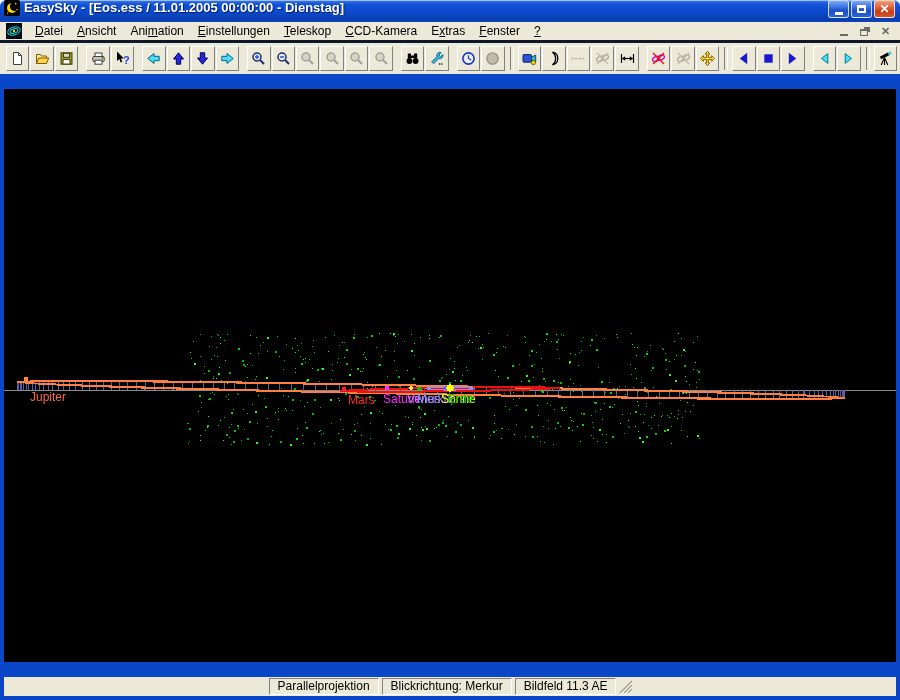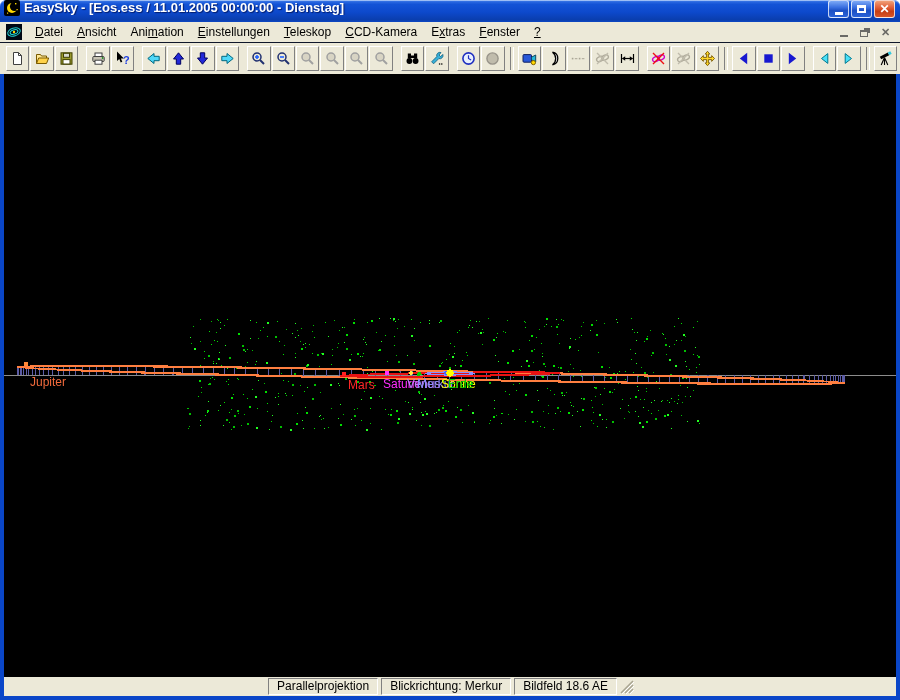--- a/index.html
+++ b/index.html
@@ -18,42 +18,42 @@
   .capbtn{width:21px;height:18px;border-radius:3px;border:1px solid rgba(255,255,255,.75);
     display:flex;align-items:center;justify-content:center;box-sizing:border-box;
     background:linear-gradient(180deg,#7da9f6 0%,#3a6fe0 40%,#1c50c4 60%,#2a62d8 100%);
     color:#fff;font-size:11px;line-height:1;cursor:default;}
   .capbtn.close{background:linear-gradient(180deg,#f0a078 0%,#e2603a 40%,#c63e14 65%,#d85426 100%);}
   .glyph-min{width:8px;height:3px;background:#fff;margin-top:8px;}
   .glyph-max{width:9px;height:8px;border:2px solid #fff;border-top-width:3px;box-sizing:border-box;}
   .glyph-x{font-weight:bold;font-size:12px;}
   
   .menubar{height:21px;background:#ece9d8;display:flex;align-items:center;
-    padding:0 4px;font-size:12px;color:#000;border-bottom:1px solid #0f172a;box-sizing:border-box;}
+    padding:0 4px;font-size:12px;color:#000;border-bottom:3px solid #0f172a;box-sizing:border-box;}
   .mdi-icon{width:16px;height:16px;margin:0 6px 0 2px;flex:none;}
   .menu-item{padding:2px 7px 3px 7px;white-space:nowrap;cursor:default;}
   .menu-spacer{flex:1;}
   .mdibtns{display:flex;align-items:center;gap:4px;margin-right:2px;}
   .mdibtn{width:17px;height:14px;display:flex;align-items:center;justify-content:center;
     color:#6a6a66;font-size:11px;font-weight:bold;cursor:default;}
   .mdi-glyph-min{width:8px;height:2px;background:#6a6a66;margin-top:8px;}
   .mdi-glyph-restore{width:8px;height:7px;border:1px solid #6a6a66;border-top-width:2px;
     box-shadow:3px -3px 0 -1px #6a6a66;margin:2px 2px 0 0;box-sizing:border-box;}
   
   .toolbar{height:31px;background:#ece9d8;display:flex;align-items:center;
     padding:0 2px 0 6px;box-sizing:border-box;}
   .tbtn{width:25px;height:25px;box-sizing:border-box;background:#ece9d8;
     border:1px solid;border-color:#ffffff #808080 #808080 #ffffff;
     display:flex;align-items:center;justify-content:center;padding:0;margin-right:1px;cursor:default;}
   .tbtn .tb-ico{width:17px;height:17px;display:block;}
   .tb-gap{width:7px;flex:none;}
   .tb-sep{width:2px;height:23px;flex:none;margin:0 4px;
     border-left:1px solid #808080;border-right:1px solid #ffffff;}
   
-  .canvas-wrap{flex:1;margin:0 4px;background:#000;position:relative;overflow:hidden;}
+  .canvas-wrap{flex:1;margin:15px 4px;background:#000;position:relative;overflow:hidden;}
   .canvas-wrap svg{display:block;}
   
   .statusbar{height:19px;background:#ece9d8;margin:0 4px;display:flex;align-items:center;
     justify-content:center;font-size:12px;color:#000;box-sizing:border-box;padding:1px 0;}
   .status-panel{border:1px solid;border-color:#808080 #ffffff #ffffff #808080;
     padding:0 8px;margin-left:3px;height:15px;line-height:15px;white-space:nowrap;}
   .status-grip{width:16px;height:16px;margin-left:2px;flex:none;}
   .bottom-border{height:4px;background:#0a46c8;margin:0;}
 </style>
 </head>
@@ -1194,21 +1194,21 @@
         <text x="403" y="314" fill="#c080ff" font-size="12" font-family="Liberation Sans, sans-serif">Venus</text>
         <text x="413" y="314" fill="#8d8dff" font-size="12" font-family="Liberation Sans, sans-serif">Merkur</text>
         <text x="437" y="314" fill="#ffff00" font-size="12" font-family="Liberation Sans, sans-serif">Sonne</text>
         <text x="444" y="314" fill="#00d800" font-size="12" font-family="Liberation Sans, sans-serif">Erde</text>
       </svg>
     </div>
 
   <div class="statusbar" id="statusbar">
       <span class="status-panel">Parallelprojektion</span>
       <span class="status-panel">Blickrichtung: Merkur</span>
-      <span class="status-panel">Bildfeld 18.6 AE</span>
+      <span class="status-panel">Bildfeld 11.3 AE</span>
       <span class="status-grip"><svg viewBox="0 0 16 16" width="16" height="16">
           <path d="M14 6L6 14M14 10l-4 4M14 2L2 14" stroke="#a8a490" stroke-width="1.5" fill="none"></path>
           <path d="M15 7L7 15M15 11l-4 4M15 3L3 15" stroke="#fff" stroke-width="1" fill="none"></path>
         </svg></span>
     </div>
 
   <div class="bottom-border"></div>
 </div>
 
 </body></html>

